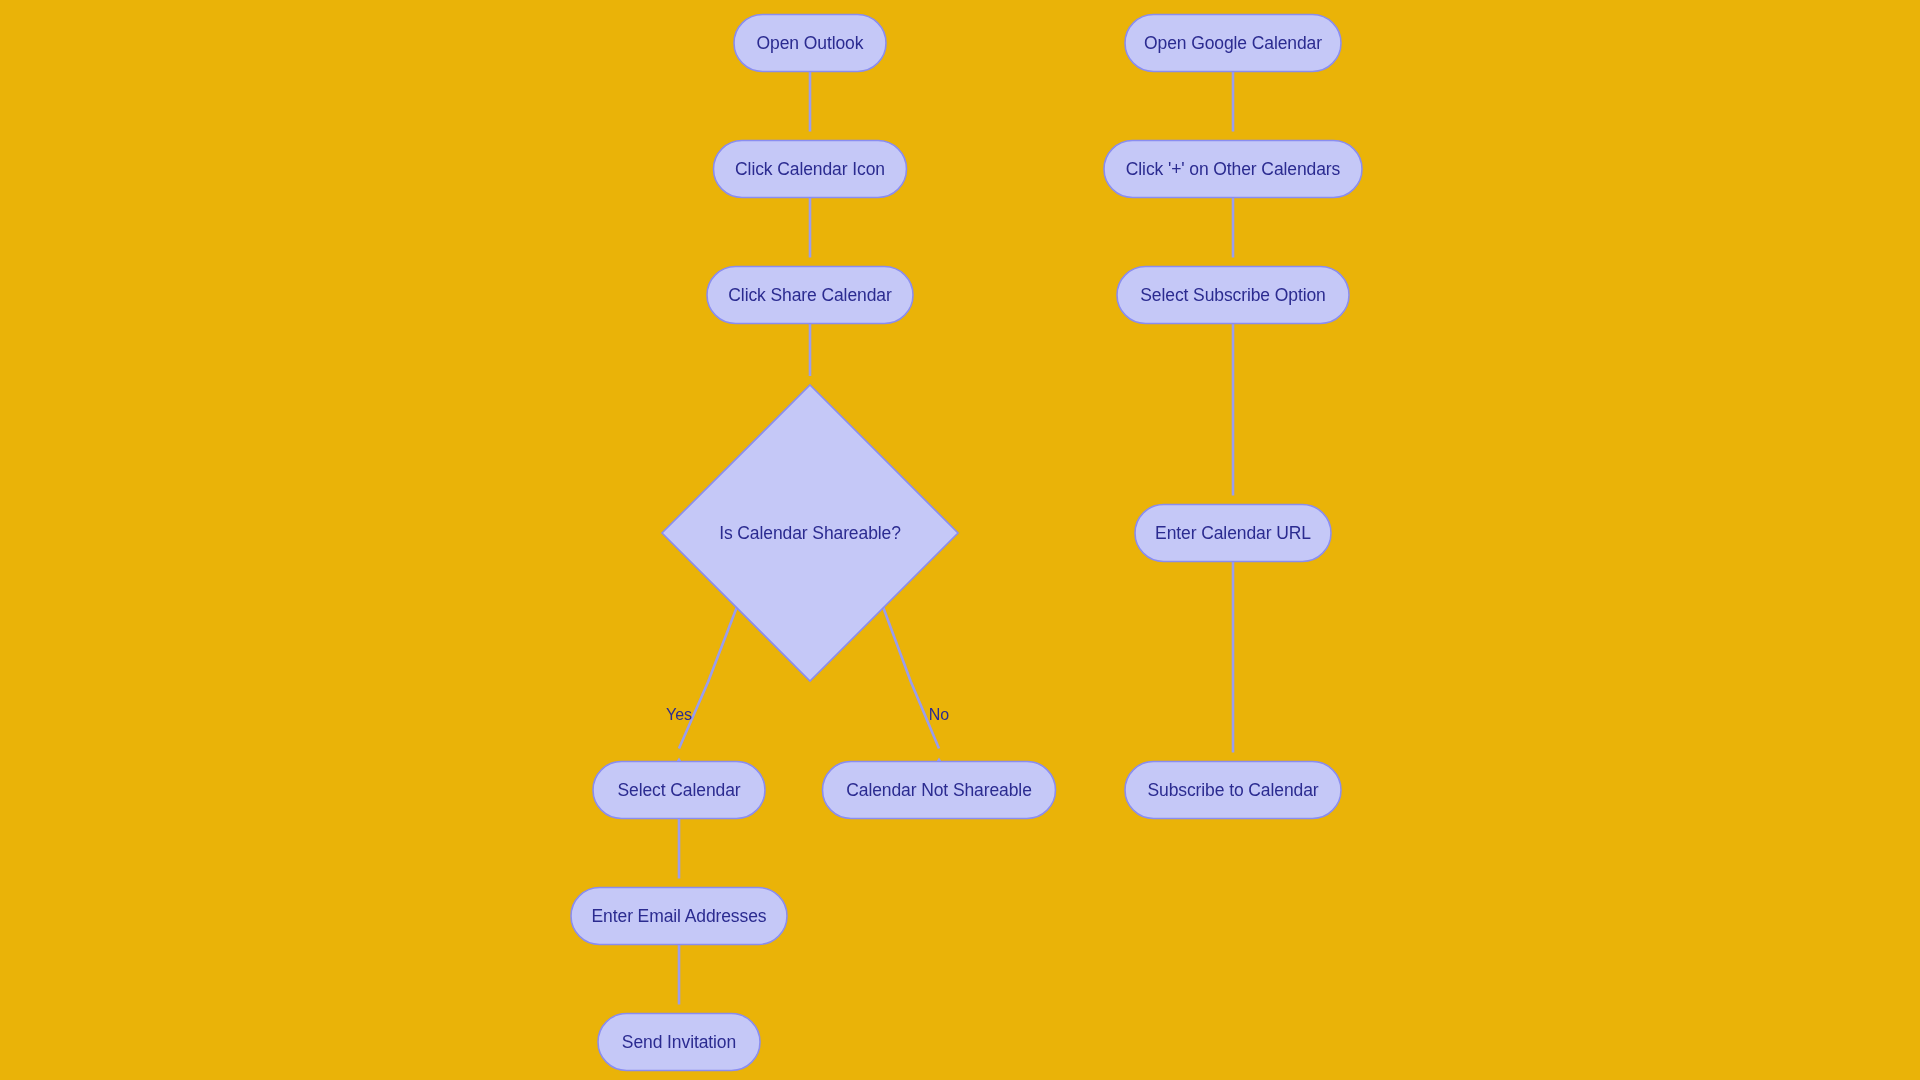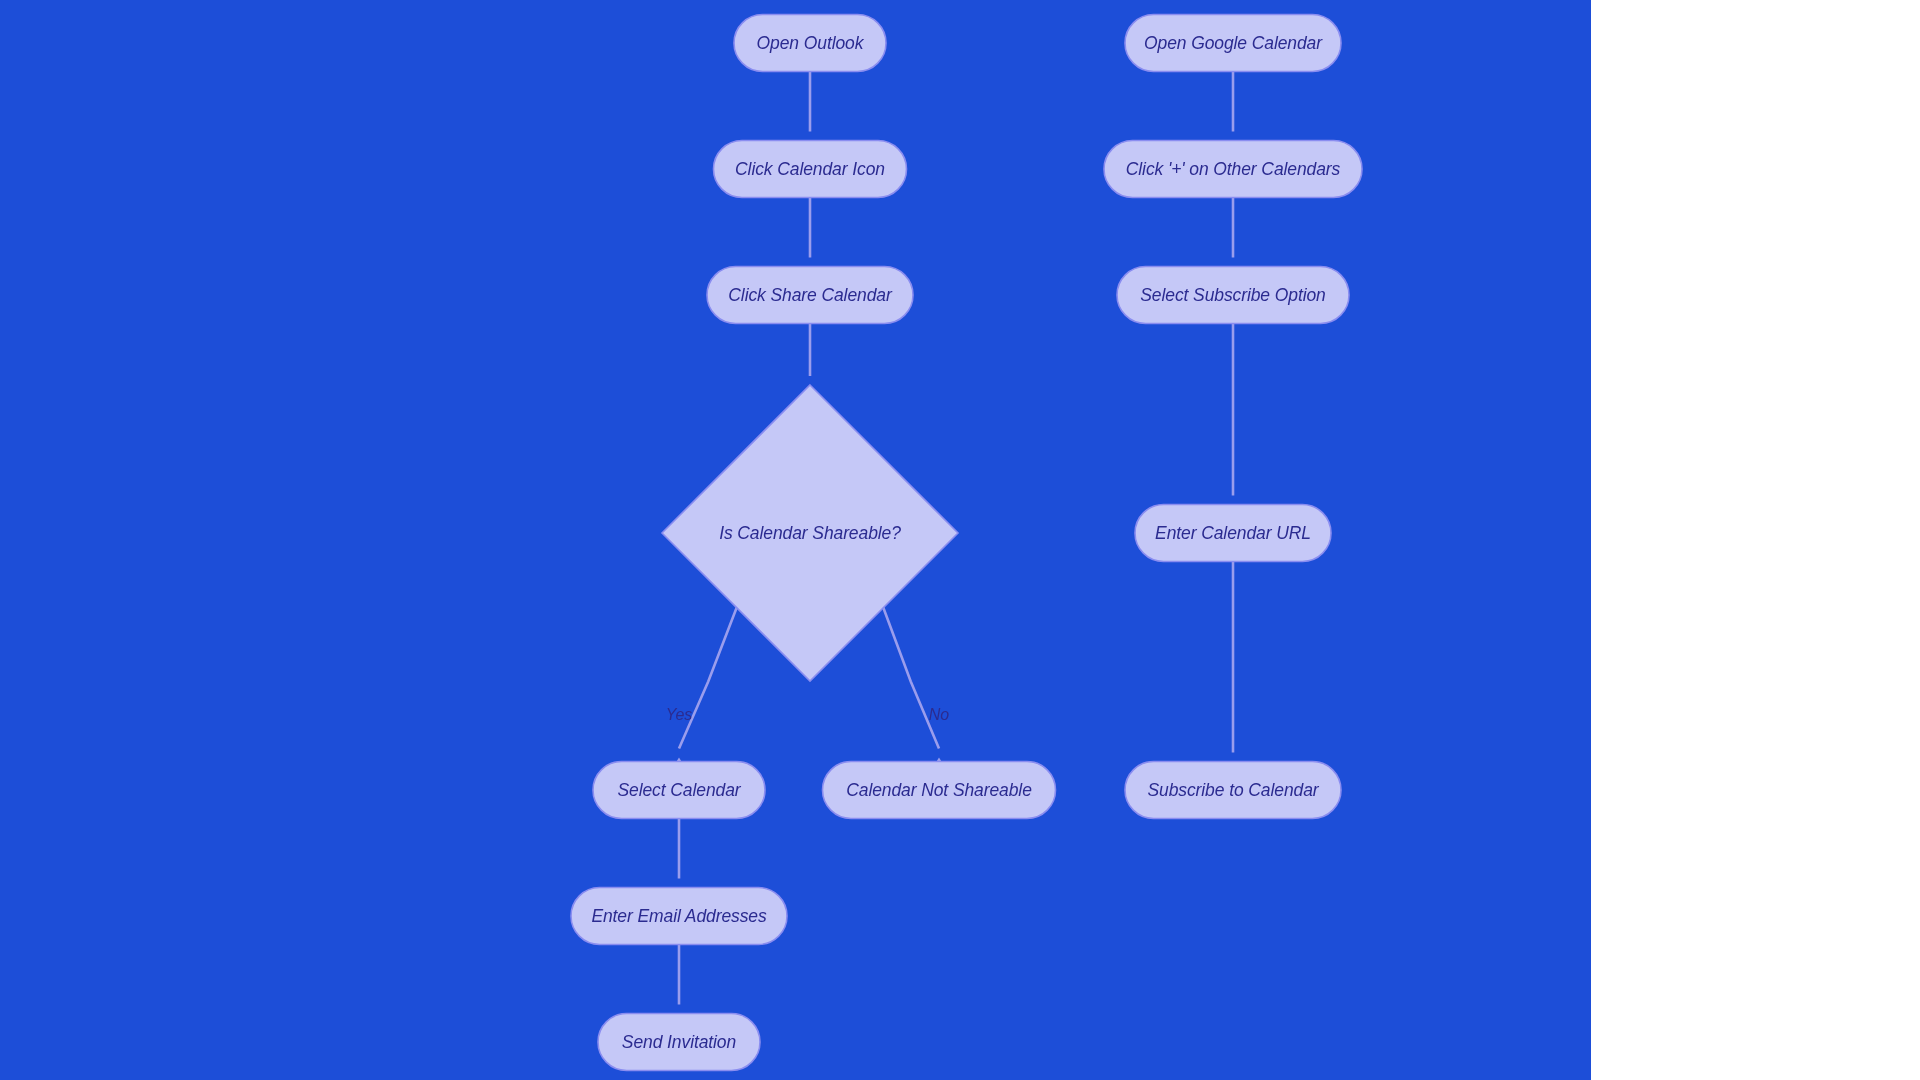--- a/index.html
+++ b/index.html
@@ -8,24 +8,23 @@
     background: #ffffff;
   }
   body {
     width: 1920px;
     height: 1080px;
     overflow: hidden;
     font-family: "Liberation Sans", sans-serif;
   }
   #flow-root {
     position: relative;
-    width: 1591px;
+    width: 1920px;
     height: 1080px;
-    background: #1d4ed8;
-    font-style: italic;
+    background: #eab308;
   }
   svg#flow-svg {
     display: block;
     width: 1920px;
     height: 1080px;
   }
   .node-shape {
     fill: #c5c8f7;
     stroke: #8a8df0;
     stroke-width: 1.6;

